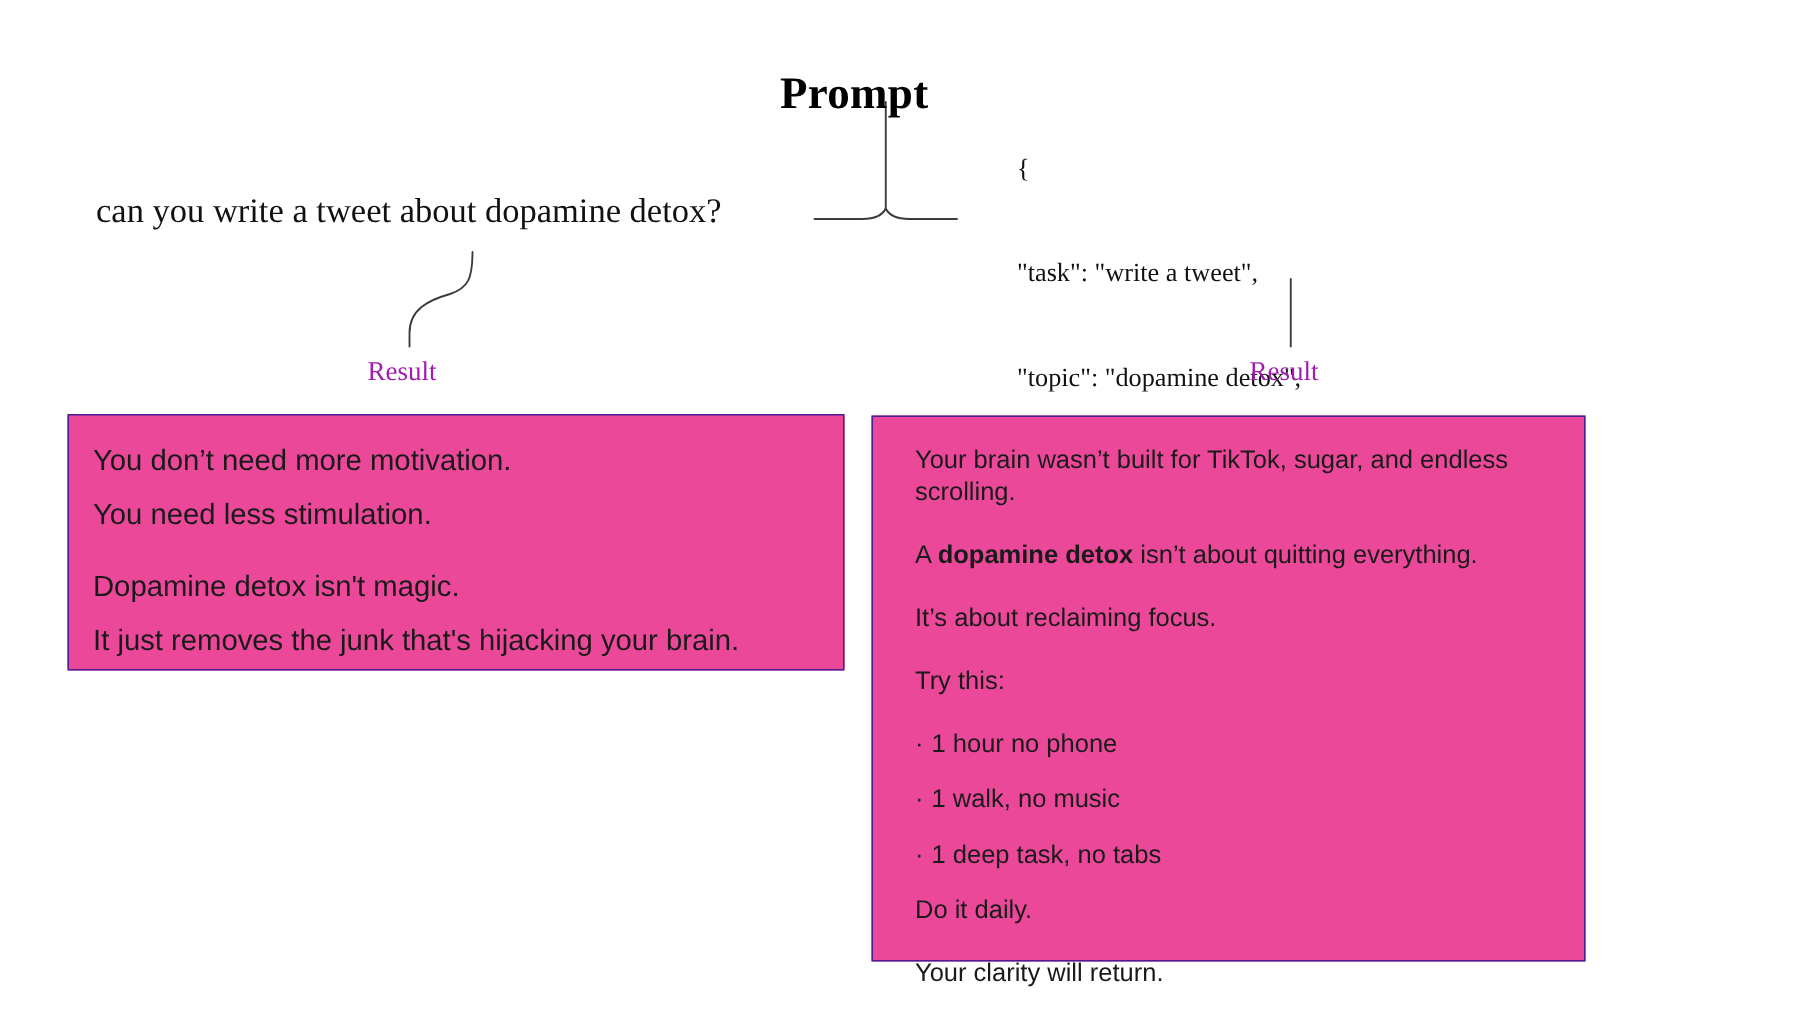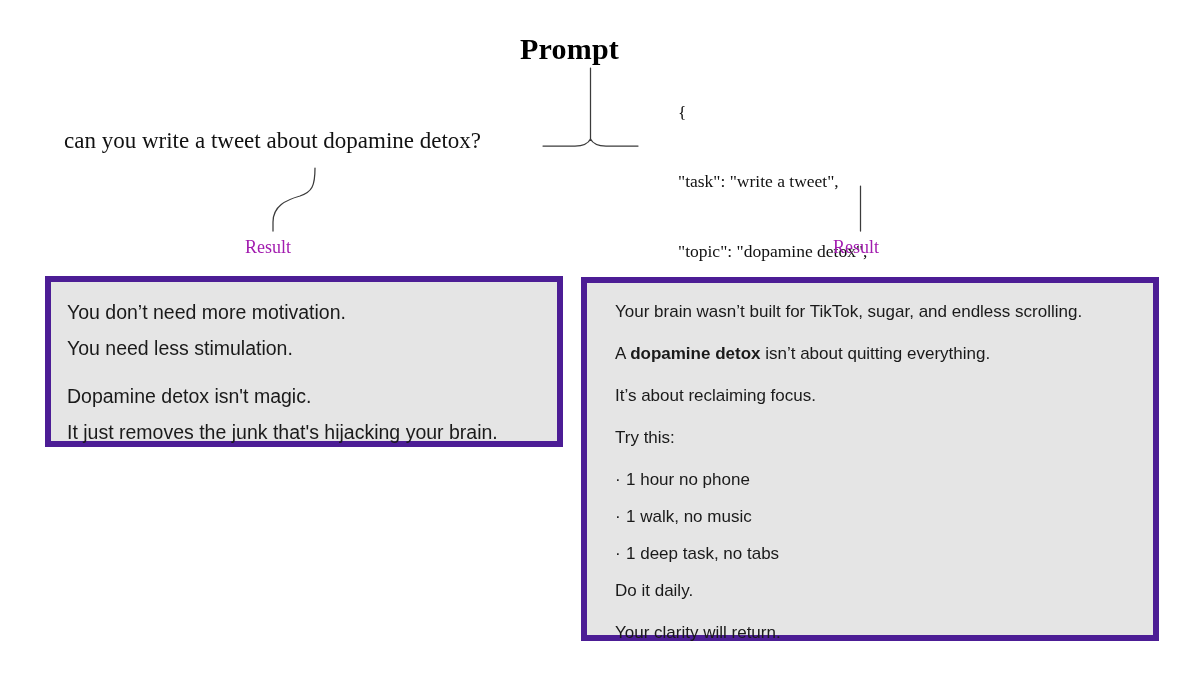--- a/index.html
+++ b/index.html
@@ -37,21 +37,21 @@
     fill: none;
     stroke: #3b3b3b;
     stroke-width: 1.25;
     stroke-linecap: round;
   }
 
   
   .prompt-title {
     position: absolute;
     left: 520px;
-    top: 32px;
+    top: 46px;
     font-family: "Liberation Serif", serif;
     font-weight: bold;
     font-size: 30px;
     line-height: 34px;
     letter-spacing: 0.2px;
     color: #000000;
     white-space: nowrap;
   }
 
   .prompt-sentence {
@@ -88,22 +88,22 @@
     color: #a21caf;
     white-space: nowrap;
   }
   .result-label.left  { left: 245px; top: 236px; }
   .result-label.right { left: 833px; top: 236px; }
 
   
   .result-box {
     position: absolute;
     box-sizing: border-box;
-    background: #e5e5e5;
-    border: 6px solid #4c1d95;
+    background: #ec4899;
+    border: 1px solid #4c1d95;
   }
   .result-box .body {
     font-family: "Liberation Sans", sans-serif;
     color: #1a1a1a;
   }
   .result-box .line {
     white-space: nowrap;
   }
 
   
@@ -119,21 +119,21 @@
     line-height: 36px;
   }
   #box-left .gap {
     height: 12px;
   }
 
   
   #box-right {
     left: 581px;
     top: 277px;
-    width: 578px;
+    width: 476px;
     height: 364px;
     padding: 18px 20px 18px 28px;
   }
   #box-right .body {
     font-size: 17px;
     line-height: 21px;
   }
   #box-right .para {
     margin: 0 0 21px 0;
   }

